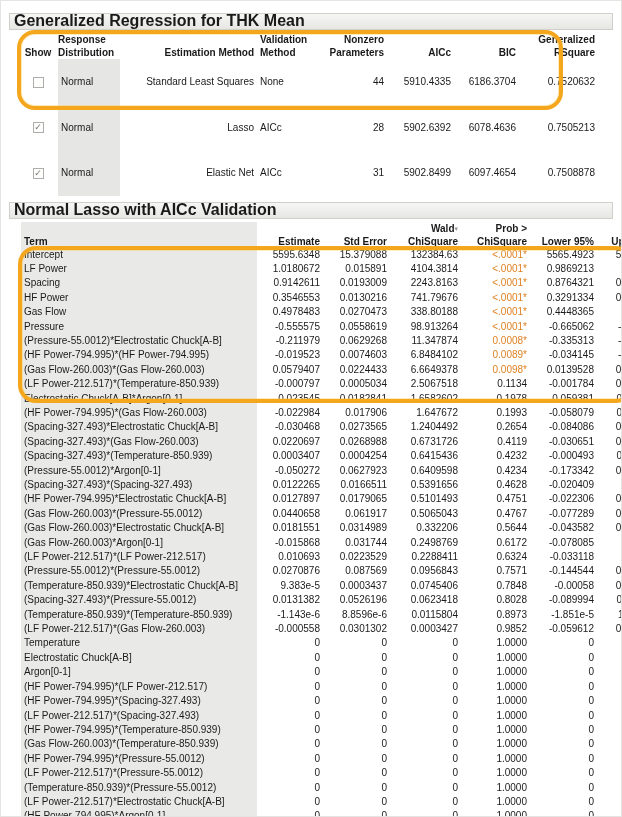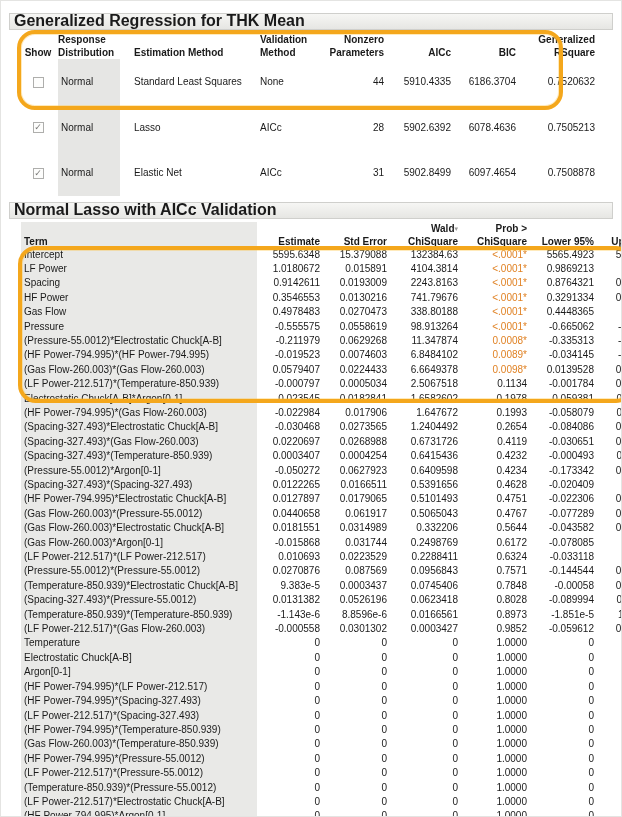--- a/index.html
+++ b/index.html
@@ -35,21 +35,21 @@
   th{font-weight:bold;vertical-align:bottom;text-align:left;}
   .num{text-align:right;padding-right:4px;}
   .sig{color:var(--significant,#e08224);text-align:right;}
   
   .mc-wrap{position:relative;margin:2px 0 6px 20px;width:526px;}
   .mc-table{width:526px;}
   .mc-table th{height:13px;line-height:13px;}
   .mc-table td{height:13.5px;line-height:13.5px;}
   .c-show{width:28px;text-align:center;}
   .c-dist{width:70px;}
-  .c-method{width:120px;}
+  .c-method{width:120px;text-align:right;}
   .c-val{width:56px;}
   .mc-table .w-np{width:62px;}
   .mc-table .w-aicc{width:60px;}
   .mc-table .w-bic{width:58px;}
   .mc-table .w-rsq{width:72px;}
   .dist-pill{display:block;background:#e6e6e4;padding:16px 3px;margin-right:8px;}
   .checkbox{
     display:inline-block;width:9px;height:9px;
     border:1px solid #aeaeac;background:#fdfdfc;
     font-size:9px;line-height:9px;color:#787876;
@@ -409,21 +409,21 @@
             <td class="num">0.0526196</td>
             <td class="num">0.0623418</td>
             <td class="num">0.8028</td>
             <td class="num">-0.089994</td>
             <td class="num">0.1162708</td>
           </tr>
           <tr>
             <td class="term">(Temperature-850.939)*(Temperature-850.939)</td>
             <td class="num">-1.143e-6</td>
             <td class="num">8.8596e-6</td>
-            <td class="num">0.0166561</td>
+            <td class="num">0.0115804</td>
             <td class="num">0.8973</td>
             <td class="num">-1.851e-5</td>
             <td class="num">1.6221e-5</td>
           </tr>
           <tr>
             <td class="term">(LF Power-212.517)*(Gas Flow-260.003)</td>
             <td class="num">-0.000558</td>
             <td class="num">0.0301302</td>
             <td class="num">0.0003427</td>
             <td class="num">0.9852</td>

